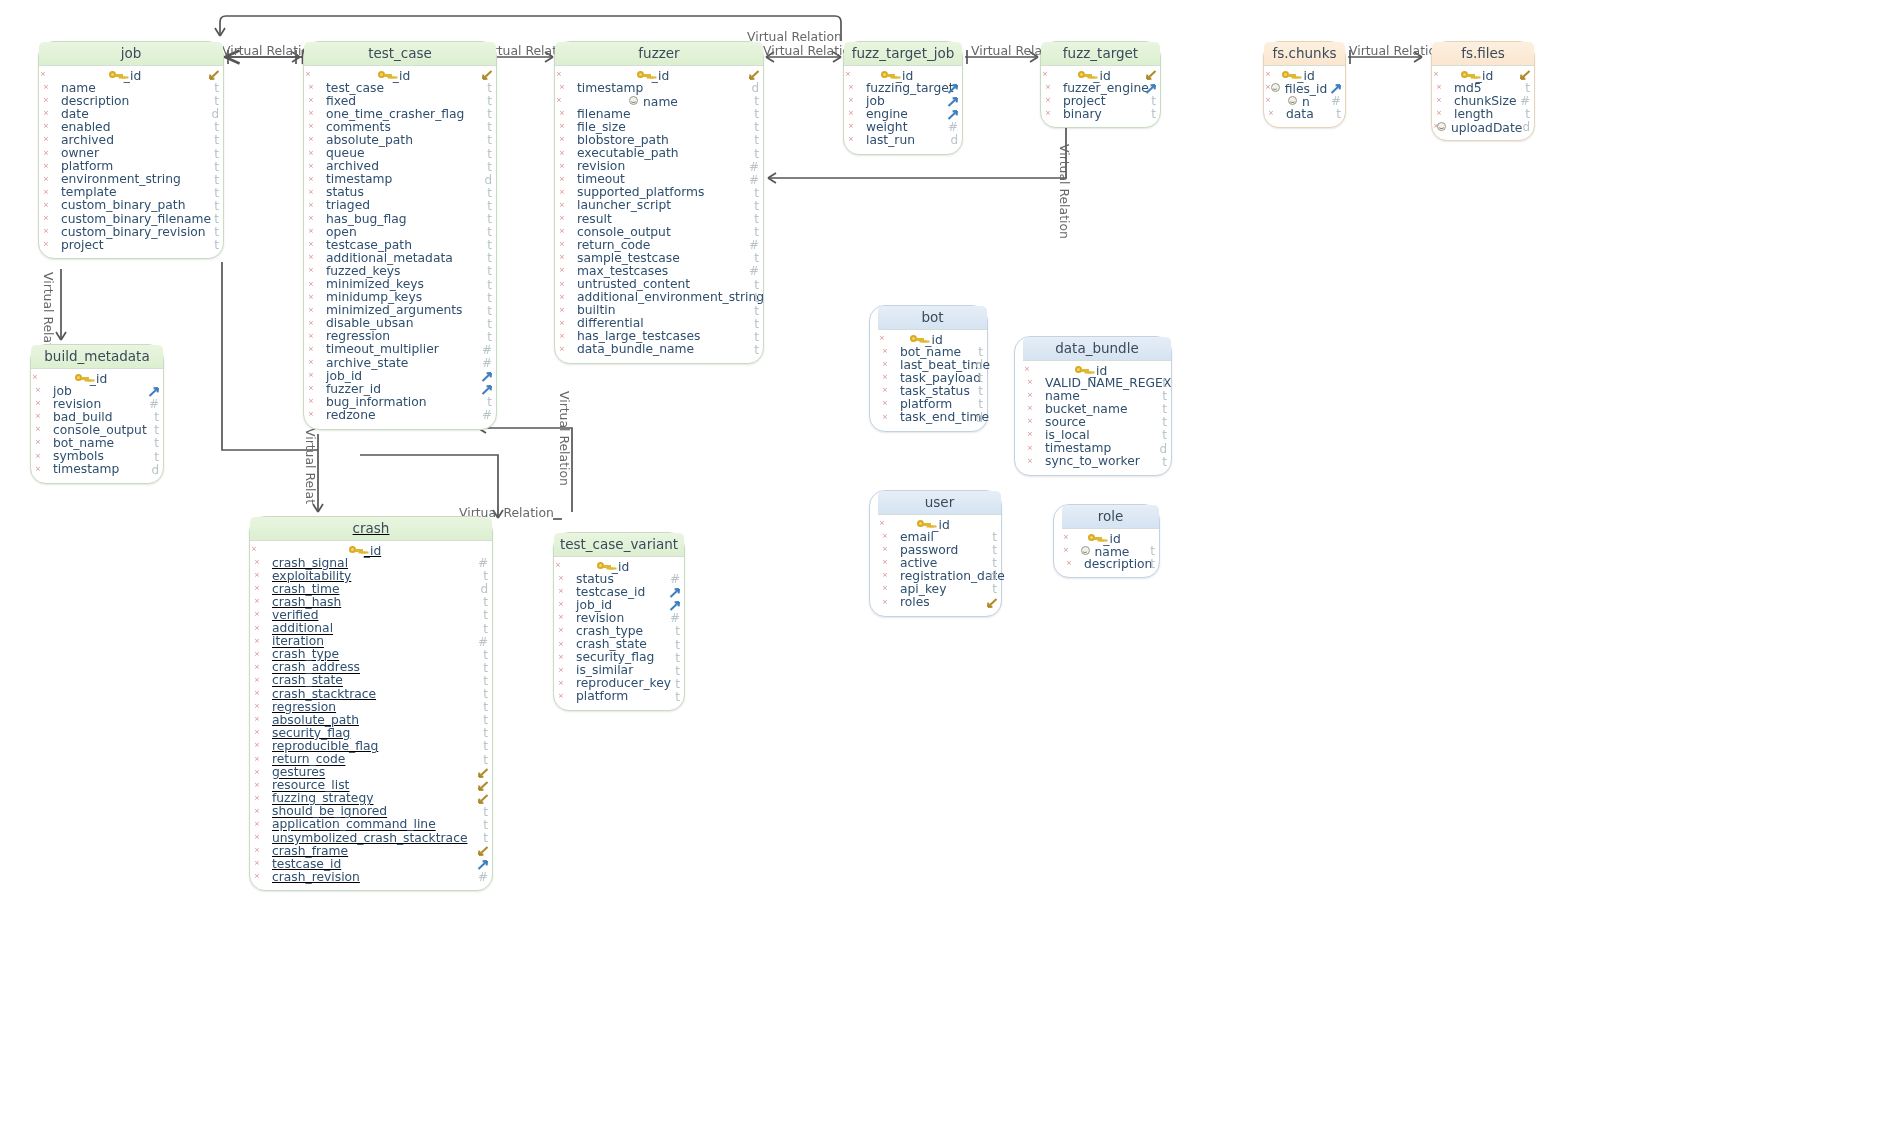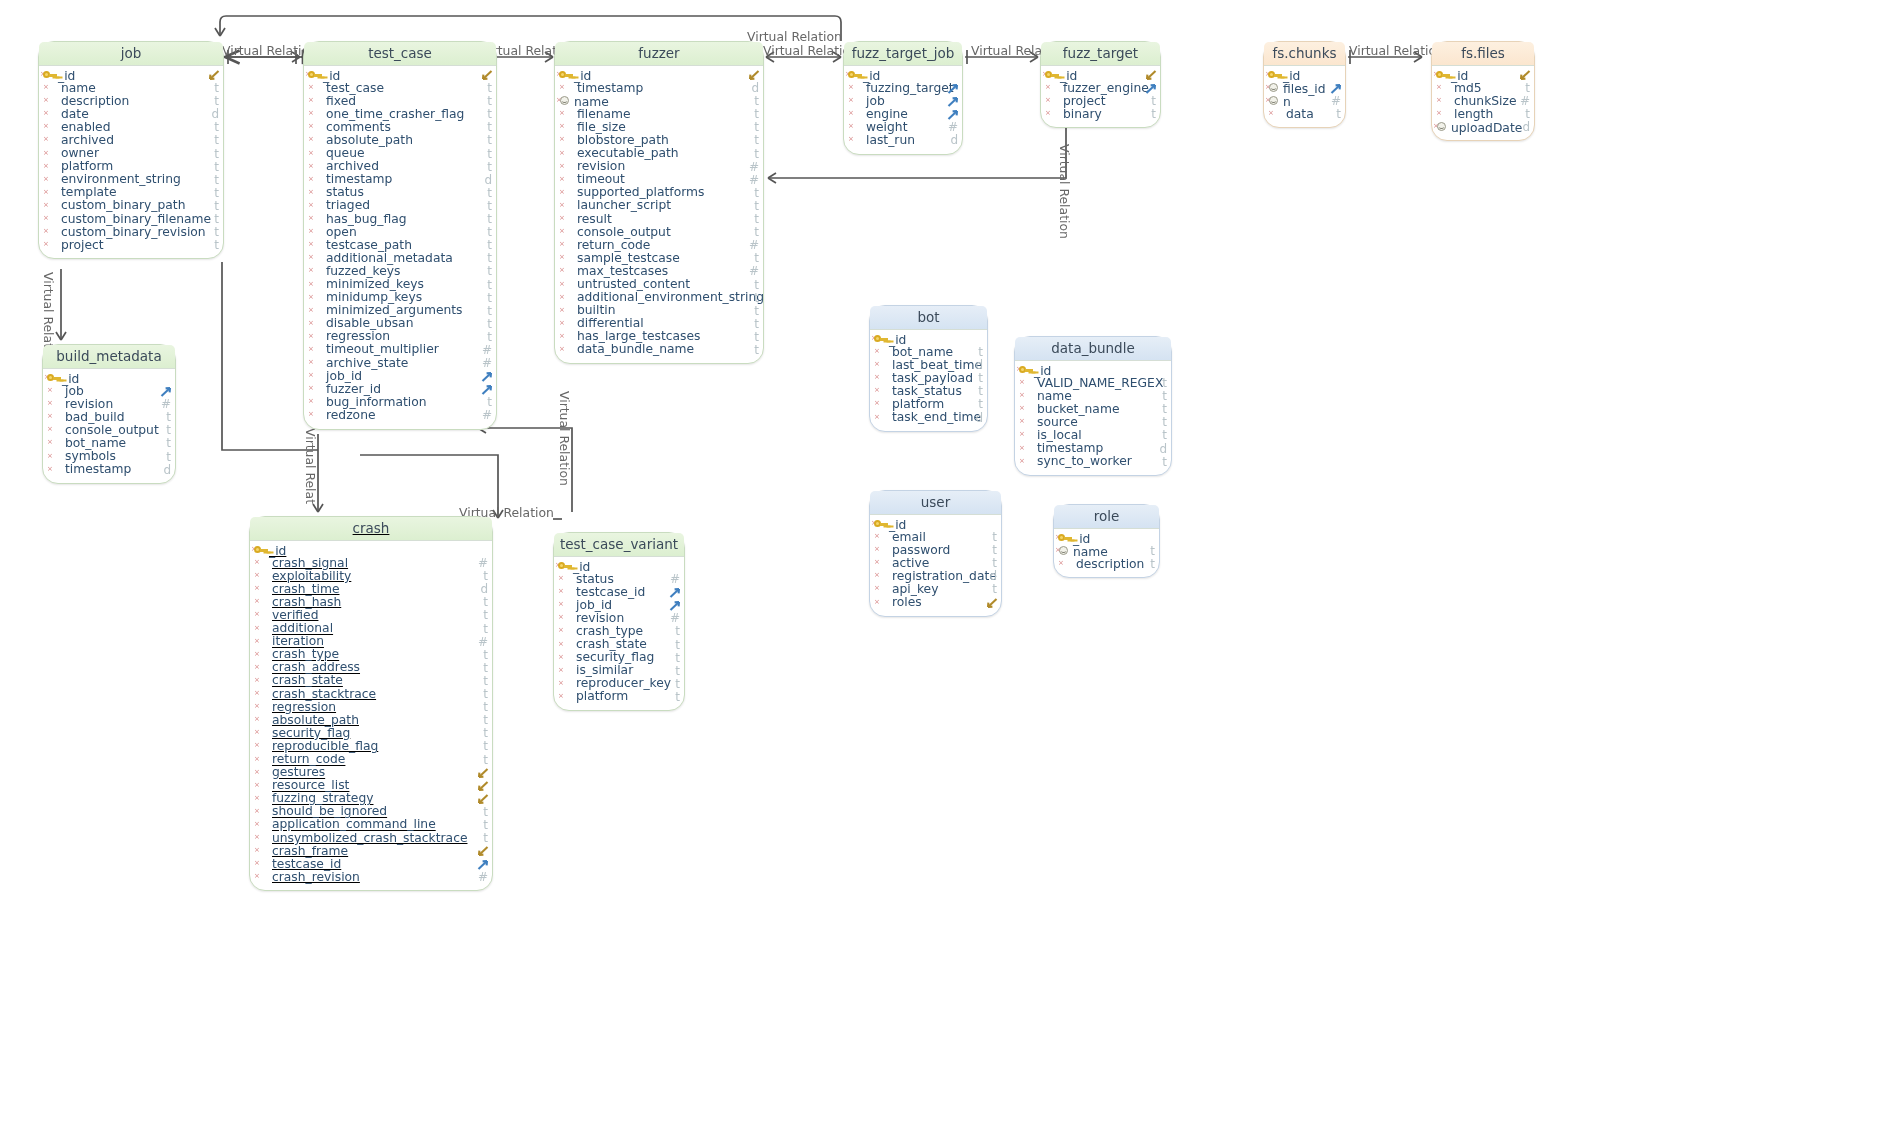--- a/index.html
+++ b/index.html
@@ -28,21 +28,21 @@
     font-size:13.5px;
     color:#3b4a5a;
     border-bottom:1px solid #d5ded5;
     border-radius:5px 5px 0 0;
     white-space:nowrap;
     overflow:hidden;
   }
   .tbl.green .hdr{background:linear-gradient(to bottom,#e9f5e0,#dcefd0);}
   .tbl.green{border-color:#c9dcc0;}
   .tbl.blue .hdr{background:linear-gradient(to bottom,#e6eef7,#d5e3f2);}
-  .tbl.blue{border-color:#c4d3e4;}
+  .tbl.blue{border-color:#c4d3e4;padding-left:8px;}
   .tbl.orange .hdr{background:linear-gradient(to bottom,#fdf0e0,#fbe6cf);}
   .tbl.orange{border-color:#e7d3b8;}
 
   .tbl .fields{padding:3px 0 6px 0;}
   .fld{
     position:relative;
     height:13.1px;
     font-size:12.3px;
     color:#2f4f6f;
     white-space:nowrap;
@@ -73,21 +73,21 @@
     display:inline-block;width:13px;height:11px;position:relative;top:1px;margin-right:2px;
   }
   .idxicon:before{
     content:"";position:absolute;left:1px;top:0px;width:9px;height:9px;
     border:1.4px solid #9a9a8a;border-radius:50%;background:#f2f2ea;box-sizing:border-box;
   }
   .idxicon:after{
     content:"";position:absolute;left:3.2px;top:2.4px;width:4.4px;height:4.4px;
     border-bottom:1.3px solid #7d7d70;border-radius:0 0 4px 4px;box-sizing:border-box;
   }
-  .fld.withicon{padding-left:4px;}
+  .fld.withicon{padding-left:4px;text-align:center;}
   .fld.withicon .x{left:1px;}
 
   
   .ty{
     position:absolute;right:4px;top:0px;
     font-size:12px;color:#b9c4c9;line-height:13.1px;
   }
   .ty.num{color:#b9c4c9;}
   
   .arr{position:absolute;right:2px;top:0px;width:14px;height:13px;}
@@ -345,21 +345,21 @@
                 <path d="M11.5,2 L3,10" stroke="#b08a2a" stroke-width="2.1" fill="none"></path>
                 <path d="M3,10 L7.4,9.6 M3,10 L3.4,5.6" stroke="#b08a2a" stroke-width="2.1" fill="none"></path>
               </svg>
             </span></div>
           <div class="fld"><span class="x">×</span><span class="nm">md5</span><span class="ty">t</span></div>
           <div class="fld"><span class="x">×</span><span class="nm">chunkSize</span><span class="ty num">#</span></div>
           <div class="fld"><span class="x">×</span><span class="nm">length</span><span class="ty">t</span></div>
           <div class="fld withicon"><span class="x">×</span><span class="idxicon"></span><span class="nm">uploadDate</span><span class="ty">d</span></div>
         </div>
       </div>
-      <div class="tbl green" style="left: 42px; top: 344px; width: 134px;">
+      <div class="tbl green" style="left: 30px; top: 344px; width: 134px;">
         <div class="hdr">build_metadata</div>
         <div class="fields">
           <div class="fld withicon"><span class="x">×</span><span class="keyicon"></span><span class="nm">_id</span></div>
           <div class="fld"><span class="x">×</span><span class="nm">job</span><span class="arr">
               <svg width="14" height="13" viewBox="0 0 14 13">
                 <path d="M2.5,11 L11,3" stroke="#3f7fbf" stroke-width="2.1" fill="none"></path>
                 <path d="M11,3 L6.6,3.4 M11,3 L10.6,7.4" stroke="#3f7fbf" stroke-width="2.1" fill="none"></path>
               </svg>
             </span></div>
           <div class="fld"><span class="x">×</span><span class="nm">revision</span><span class="ty num">#</span></div>

